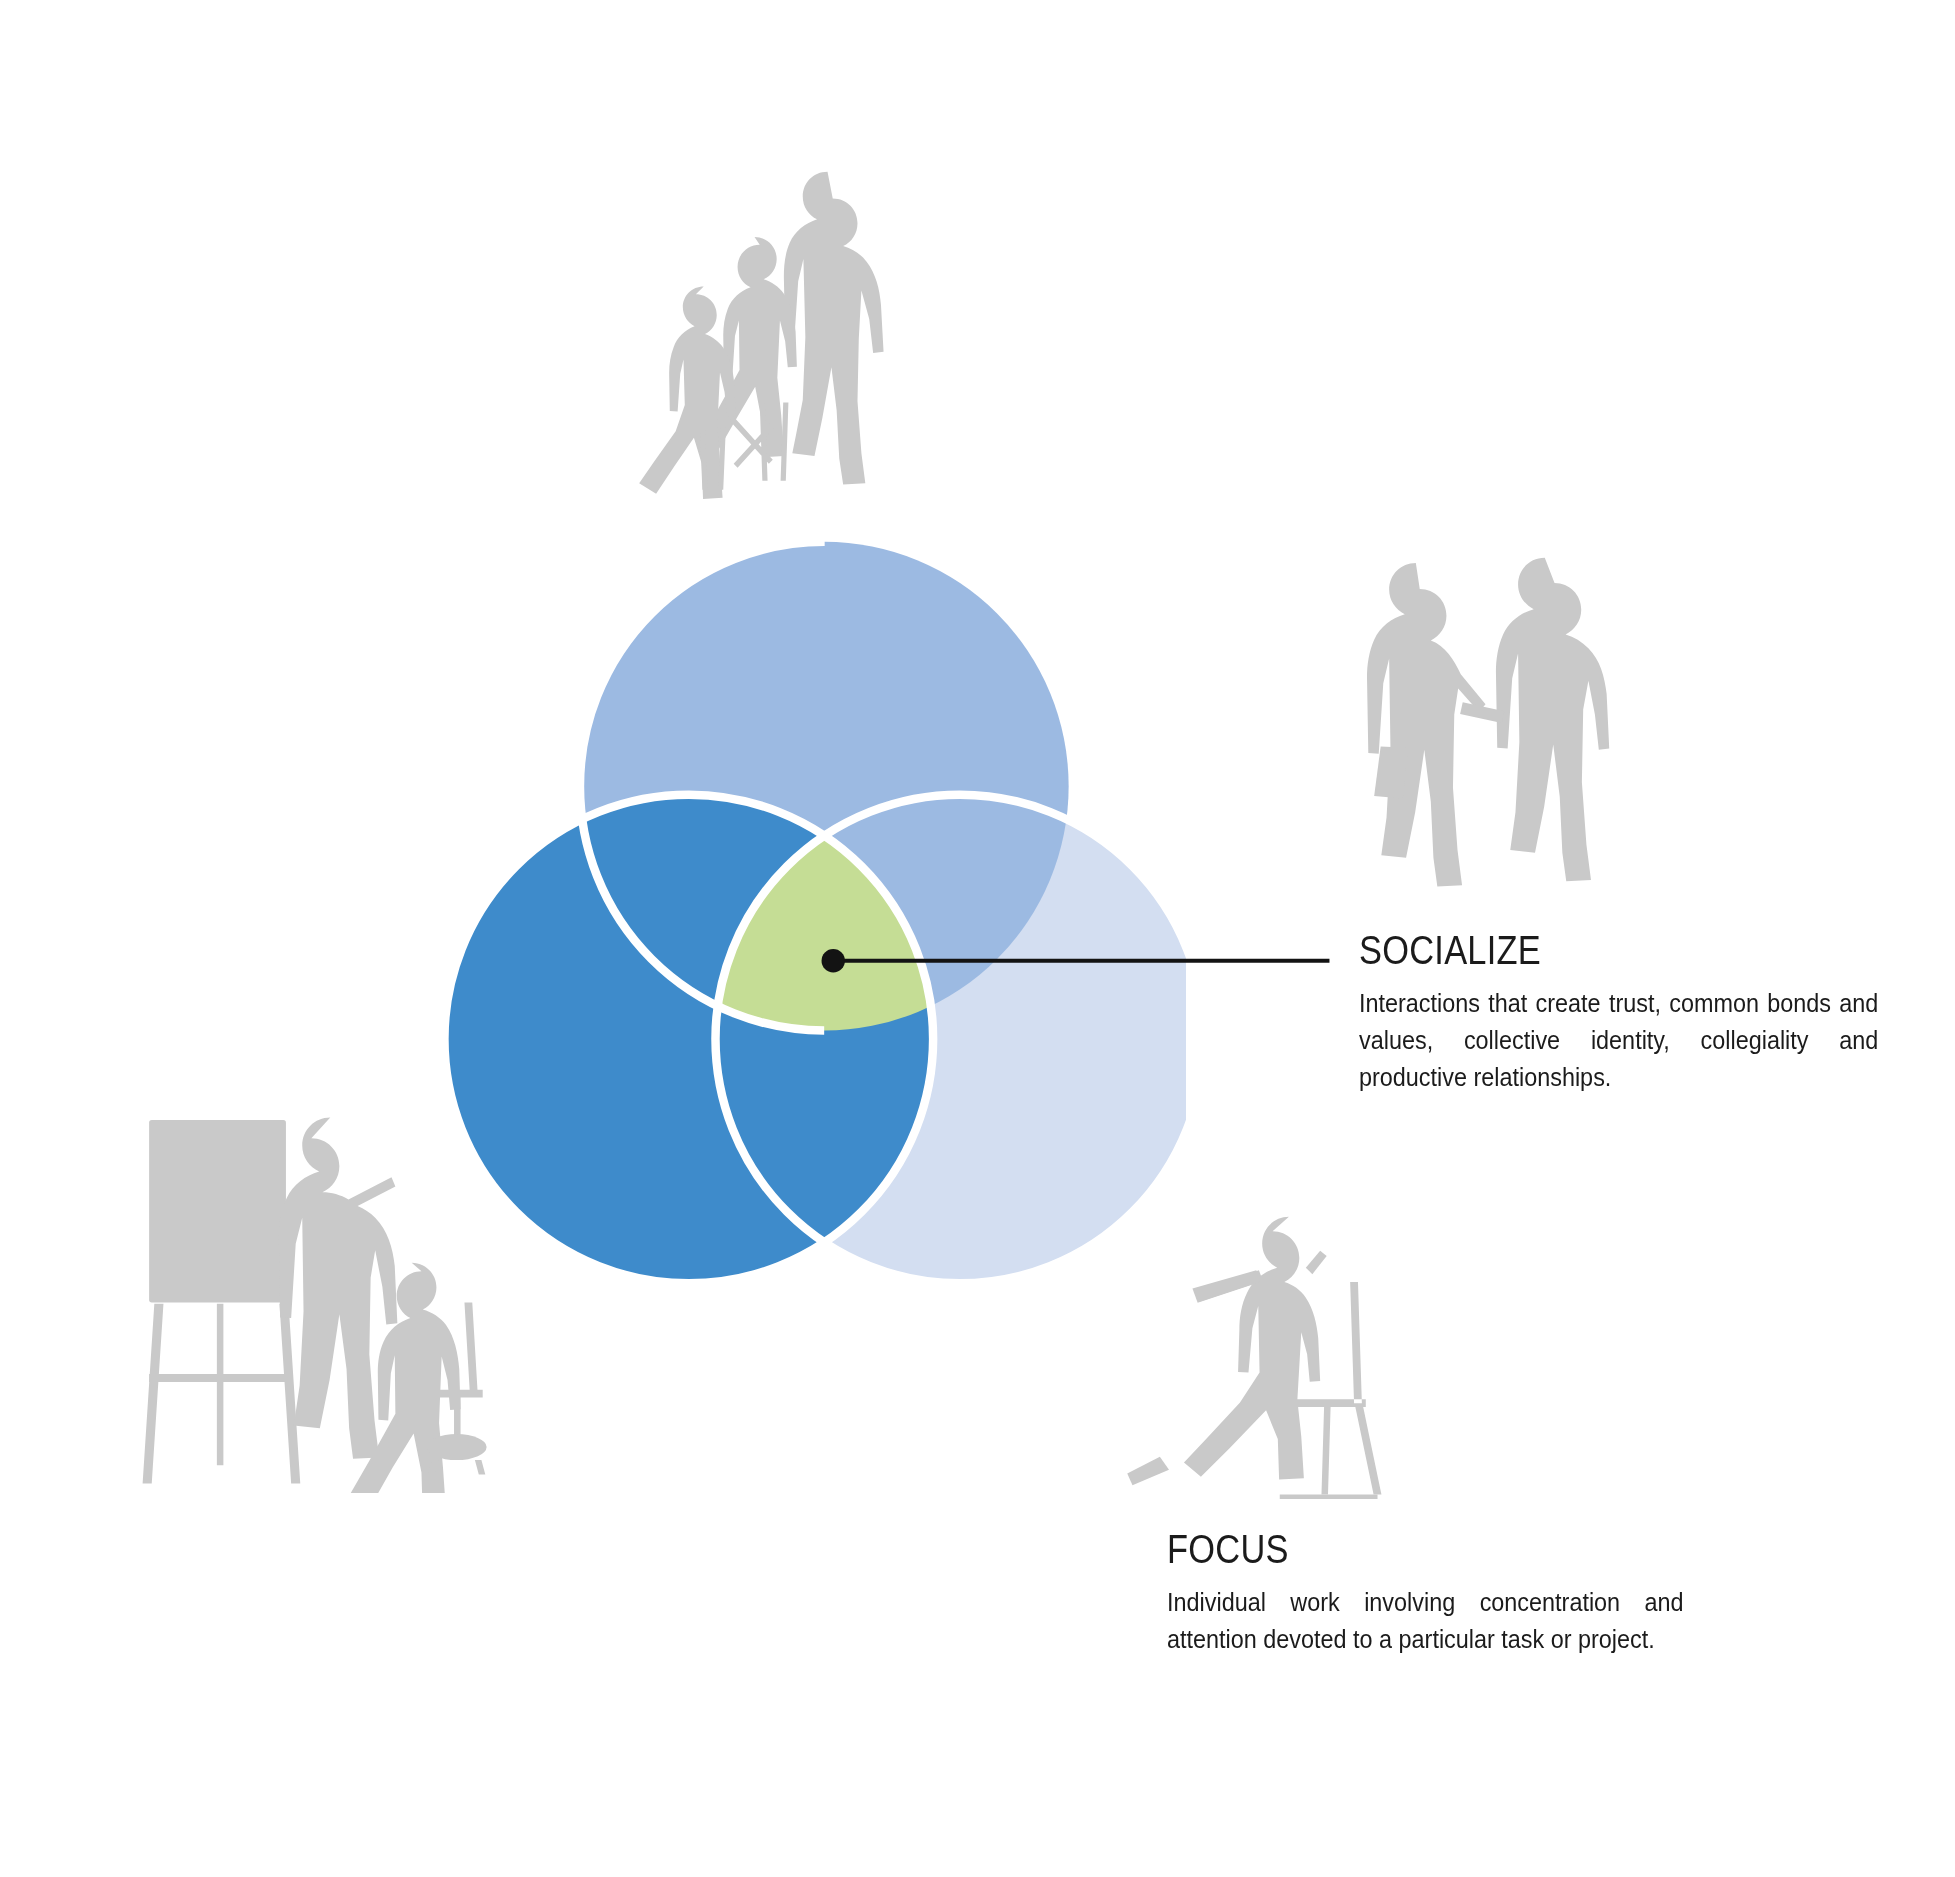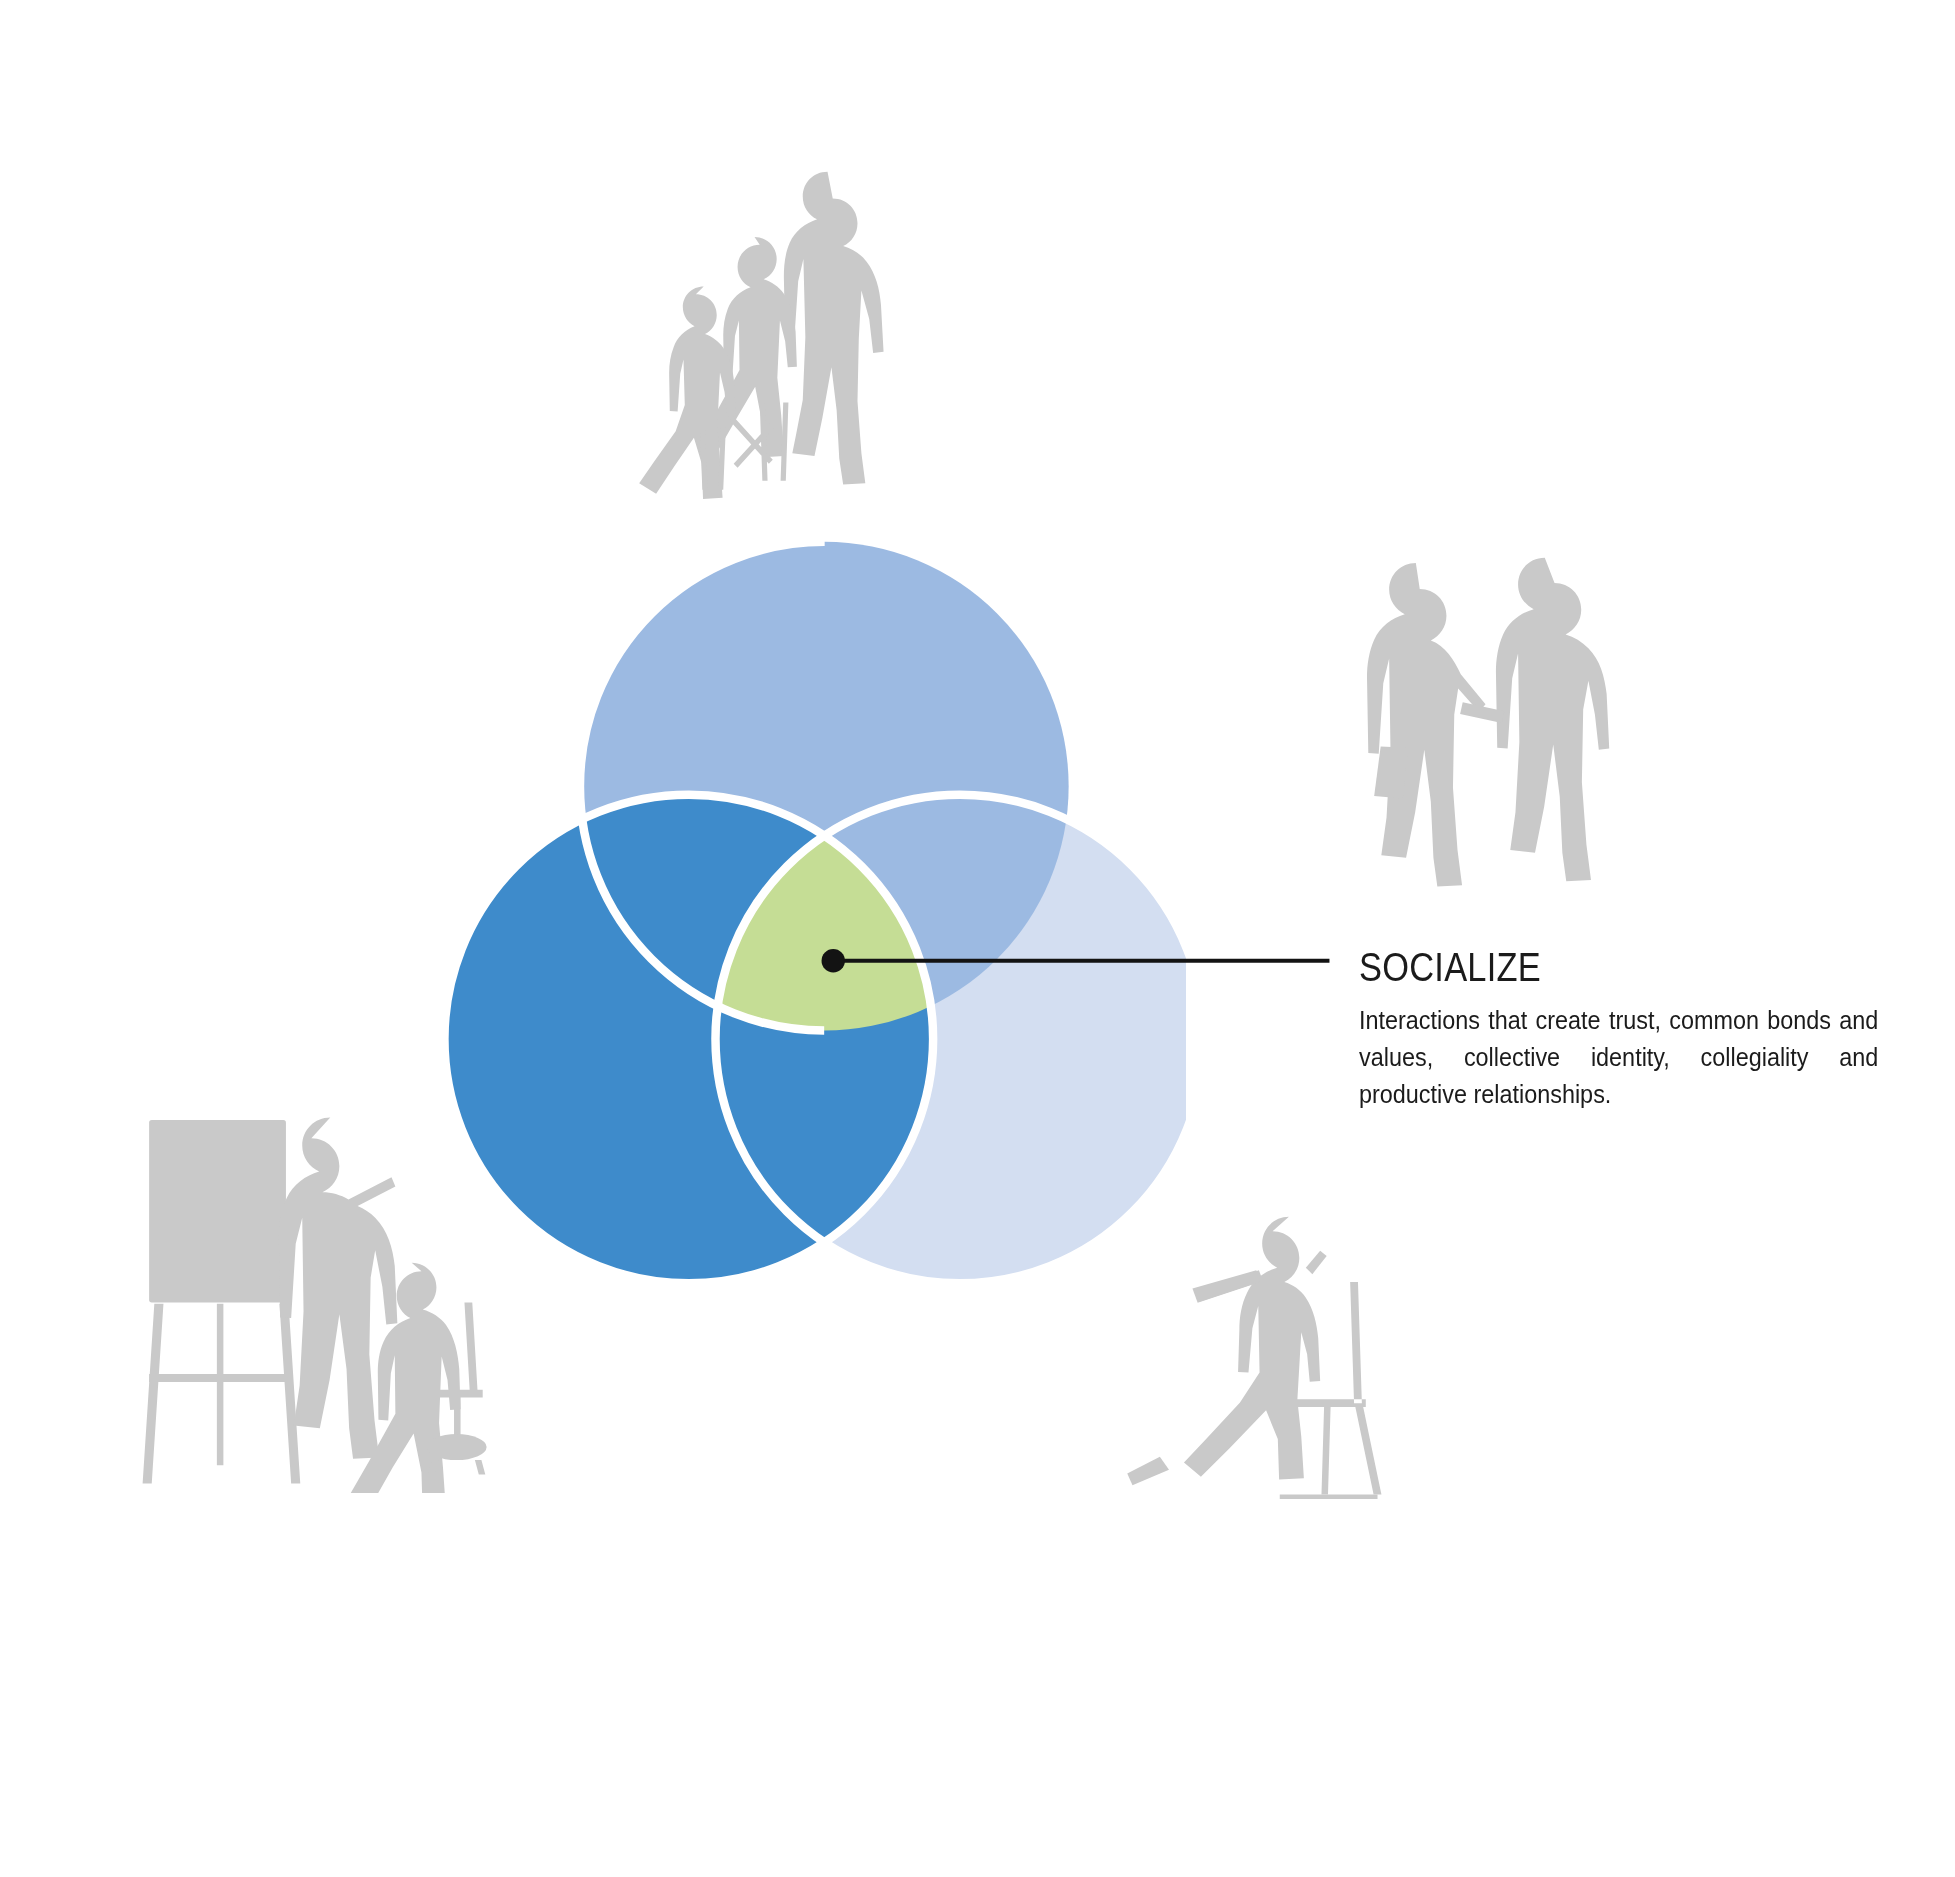--- a/index.html
+++ b/index.html
@@ -43,21 +43,21 @@
     margin: 0;
     text-align: justify;
     text-justify: inter-word;
     transform: scaleX(0.9);
     transform-origin: left top;
   }
 
   #block-collaborate { left: 1002px; top: 196px;  width: 606px; }
   #block-collaborate .body { width: 671px; }
 
-  #block-socialize   { left: 1359px; top: 929px; width: 521px; margin-top: 17px; }
+  #block-socialize   { left: 1359px; top: 929px; width: 521px; }
   #block-socialize .body { width: 577px; }
 
   #block-knowledge   { left: 156px;  top: 1528px; width: 521px; }
   #block-knowledge .body { width: 574px; }
 
   #block-focus       { left: 1167px; top: 1528px; width: 521px; }
   #block-focus .body { width: 574px; }
 
   
   #venn {
@@ -194,15 +194,19 @@
     </g>
   </svg>
 
 
   <div class="block" id="block-socialize">
     <h2 class="heading">SOCIALIZE</h2>
     <p class="body">Interactions that create trust, common bonds and values, collective identity, collegiality and productive relationships.</p>
   </div>
 
 
+  <div class="block" id="block-focus">
+    <h2 class="heading">FOCUS</h2>
+    <p class="body">Individual work involving concentration and attention devoted to a particular task or project.</p>
+  </div>
 
 </div>
 
 
 </body></html>

